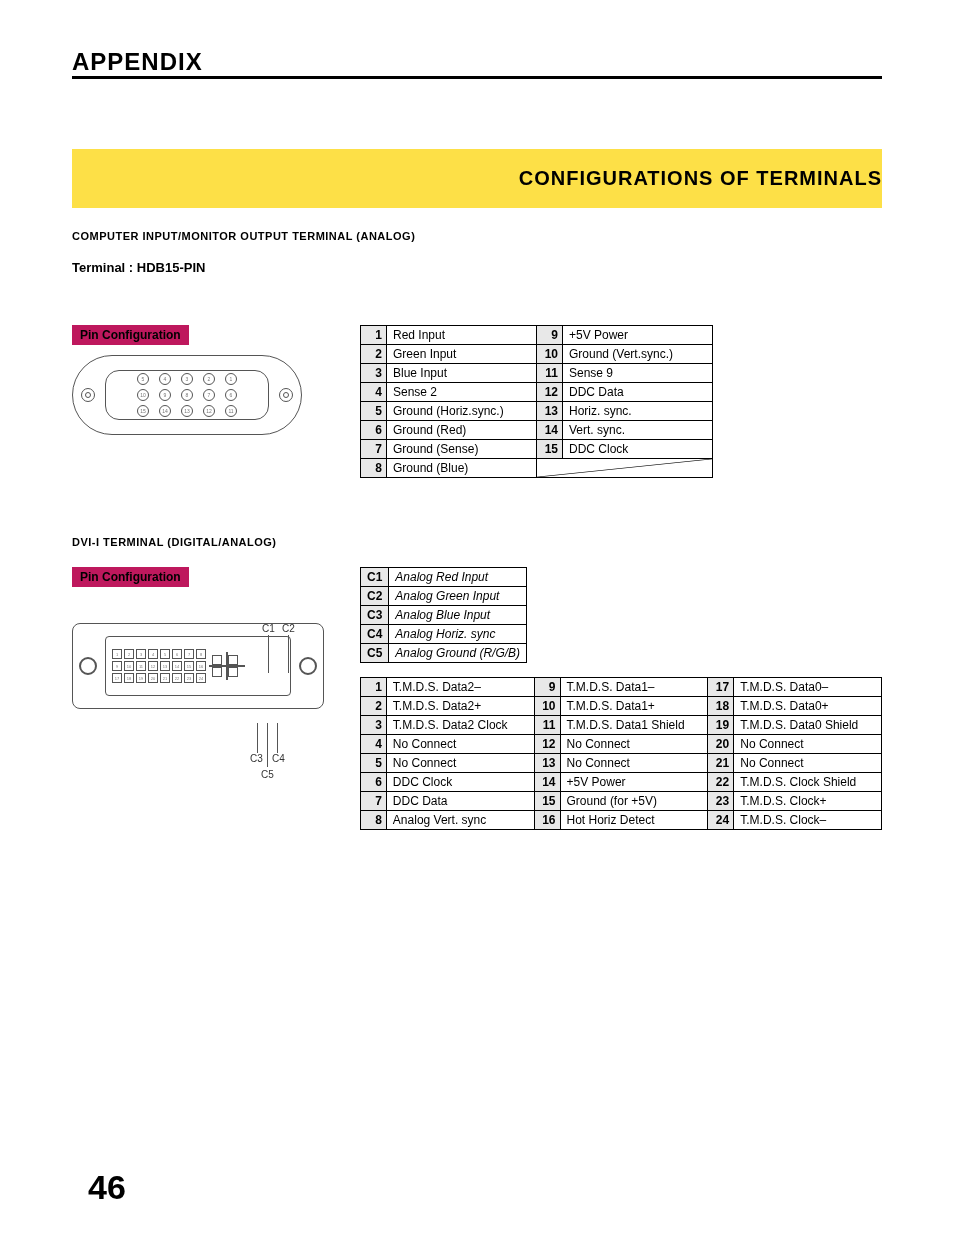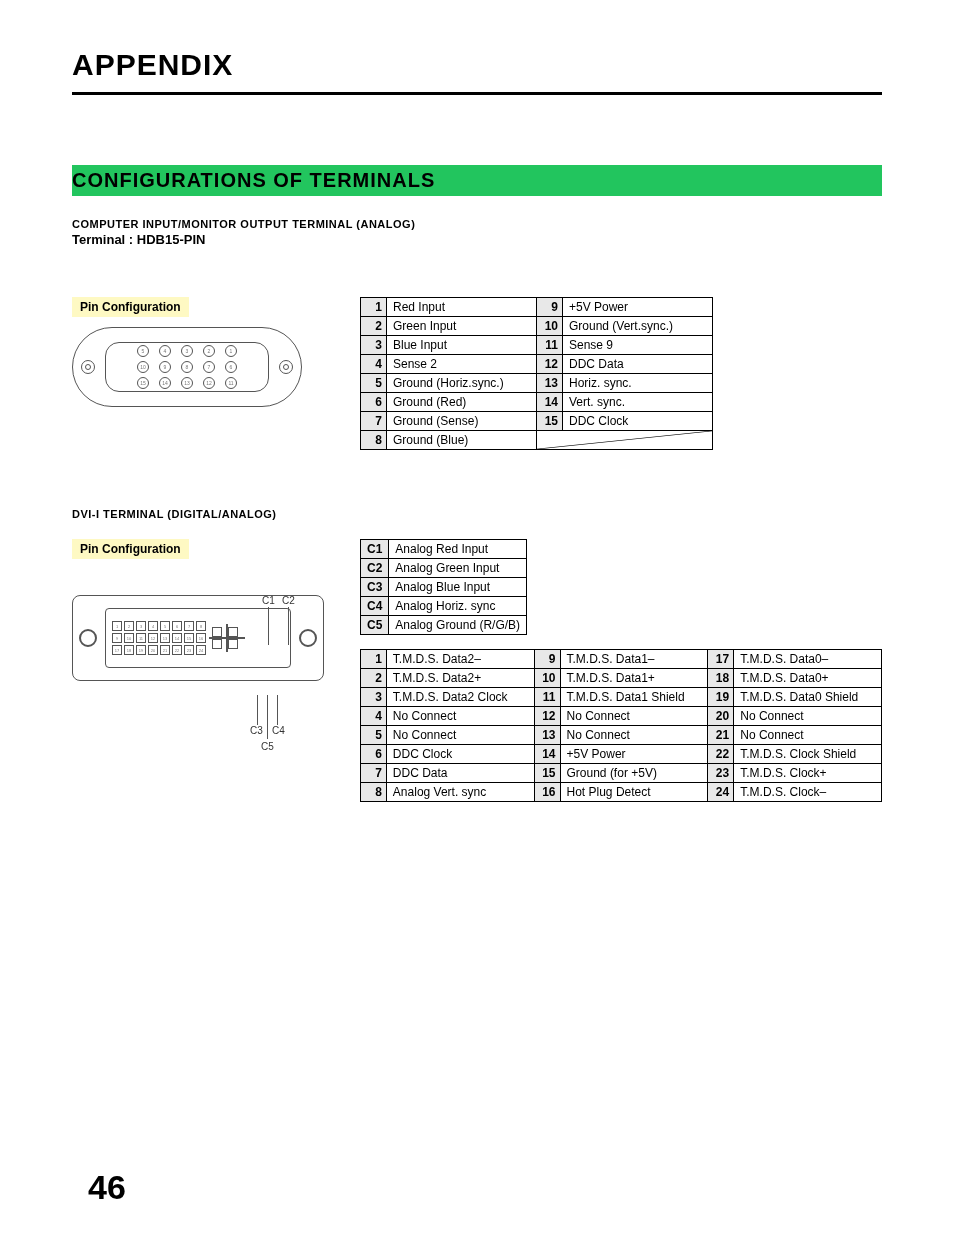--- a/index.html
+++ b/index.html
@@ -6,52 +6,52 @@
     body {
       font-family: Arial, Helvetica, sans-serif;
       background: #fff;
       width: 954px;
       height: 1235px;
       padding: 48px 72px 40px 72px;
       position: relative;
       color: #000;
     }
     .header-title {
-      font-size: 30px;
+      font-size: 24px;
       font-weight: bold;
       letter-spacing: 1px;
-      margin-bottom: 10px;
+      margin-bottom: 0;
     }
     .header-rule {
       border-top: 3px solid #000;
       margin-bottom: 70px;
     }
     .section-banner {
-      background: #22c55e;
-      text-align: left;
+      background: #fde047;
+      text-align: right;
       font-size: 20px;
       font-weight: bold;
       letter-spacing: 1px;
-      padding: 4px 0;
+      padding: 18px 0;
       margin-bottom: 22px;
     }
     .sub-heading-bold {
       font-size: 11px;
       font-weight: bold;
       letter-spacing: 0.5px;
     }
     .sub-heading-med {
       font-size: 13px;
       font-weight: bold;
-      margin-top: 2px;
+      margin-top: 18px;
       margin-bottom: 50px;
     }
     .pin-config-label {
       display: inline-block;
-      background: #fef9c3;
+      background: #be185d;
       font-weight: bold;
       font-size: 12px;
       padding: 3px 8px;
       margin-bottom: 10px;
     }
     .row {
       display: flex;
       align-items: flex-start;
       gap: 28px;
       margin-bottom: 58px;
@@ -201,21 +201,21 @@
       bottom: 28px;
       left: 88px;
       font-size: 34px;
       font-weight: bold;
     }
 
     .hdb-table td:nth-child(2) { width: 150px; }
     .hdb-table td:nth-child(4) { width: 150px; }
 
     .dvi-c-table { margin-bottom: 14px; }
-    .dvi-c-table td:nth-child(2) { width: 120px; }
+    .dvi-c-table td:nth-child(2) { width: 120px; font-style: italic; }
 
     .dvi-main-table td:nth-child(2),
     .dvi-main-table td:nth-child(4),
     .dvi-main-table td:nth-child(6) { width: 148px; }
   </style>
 </head>
 <body>
 
 <div class="header-title">APPENDIX</div>
 <div class="header-rule"></div>
@@ -454,21 +454,21 @@
             <td>DDC Data</td>
         <td class="num">15</td>
             <td>Ground (for +5V)</td>
         <td class="num">23</td>
             <td>T.M.D.S. Clock+</td>
       </tr>
       <tr>
         <td class="num">8</td>
             <td>Analog Vert. sync</td>
         <td class="num">16</td>
-            <td>Hot Plug Detect</td>
+            <td>Hot Horiz Detect</td>
         <td class="num">24</td>
             <td>T.M.D.S. Clock–</td>
       </tr>
     </tbody>
       </table>
   </div>
 </div>
 
 <div class="page-num">46</div>
 

